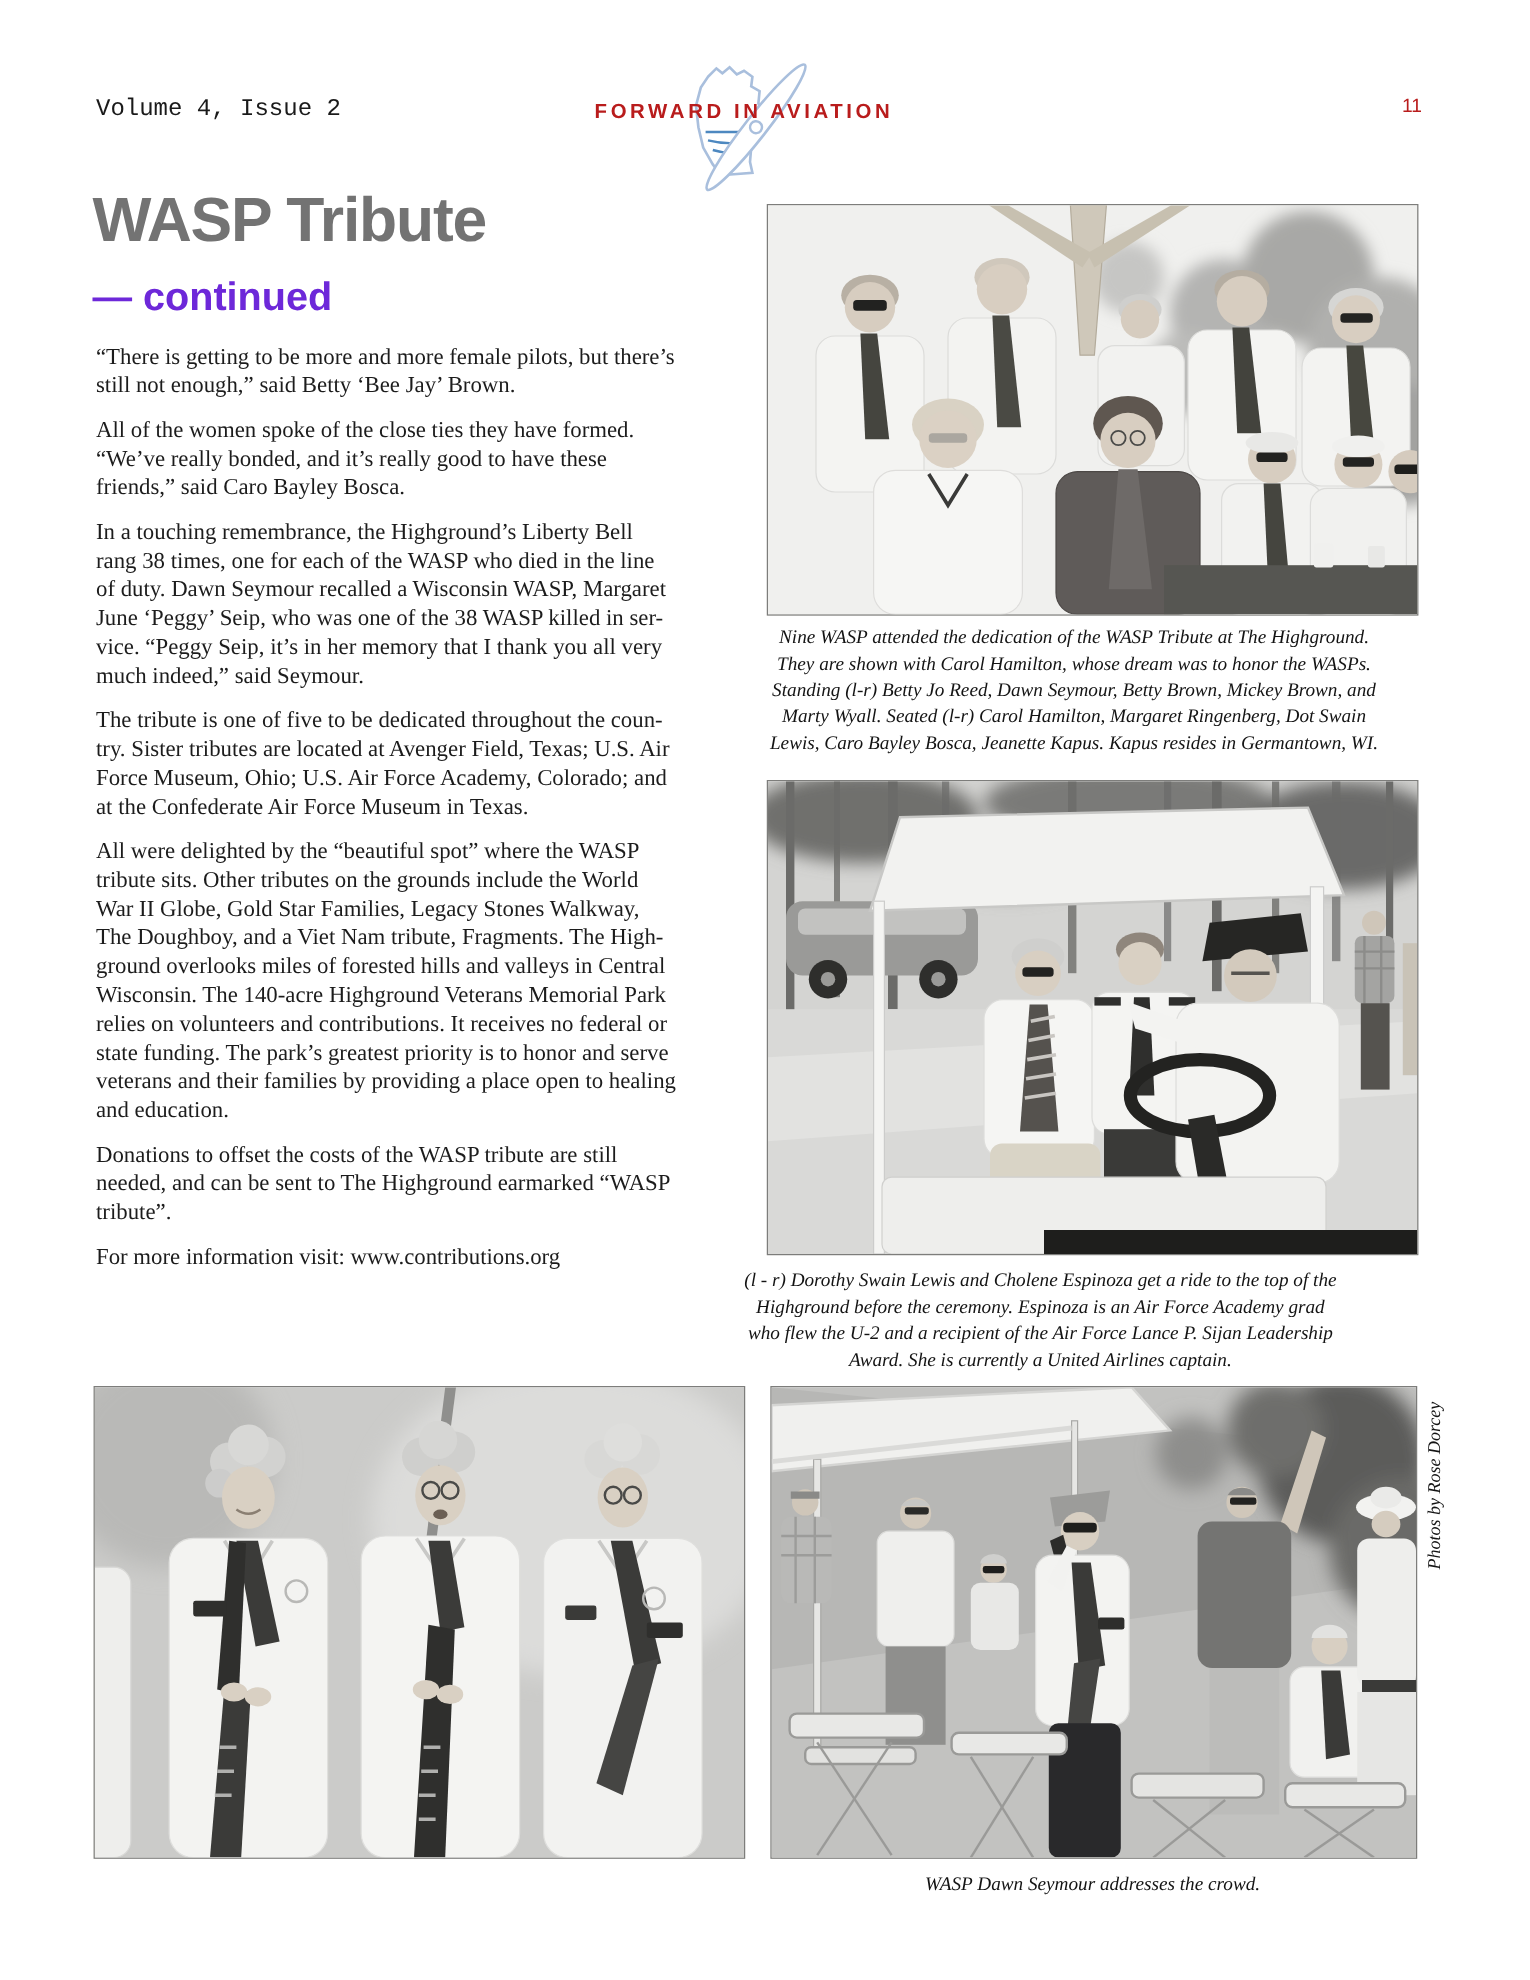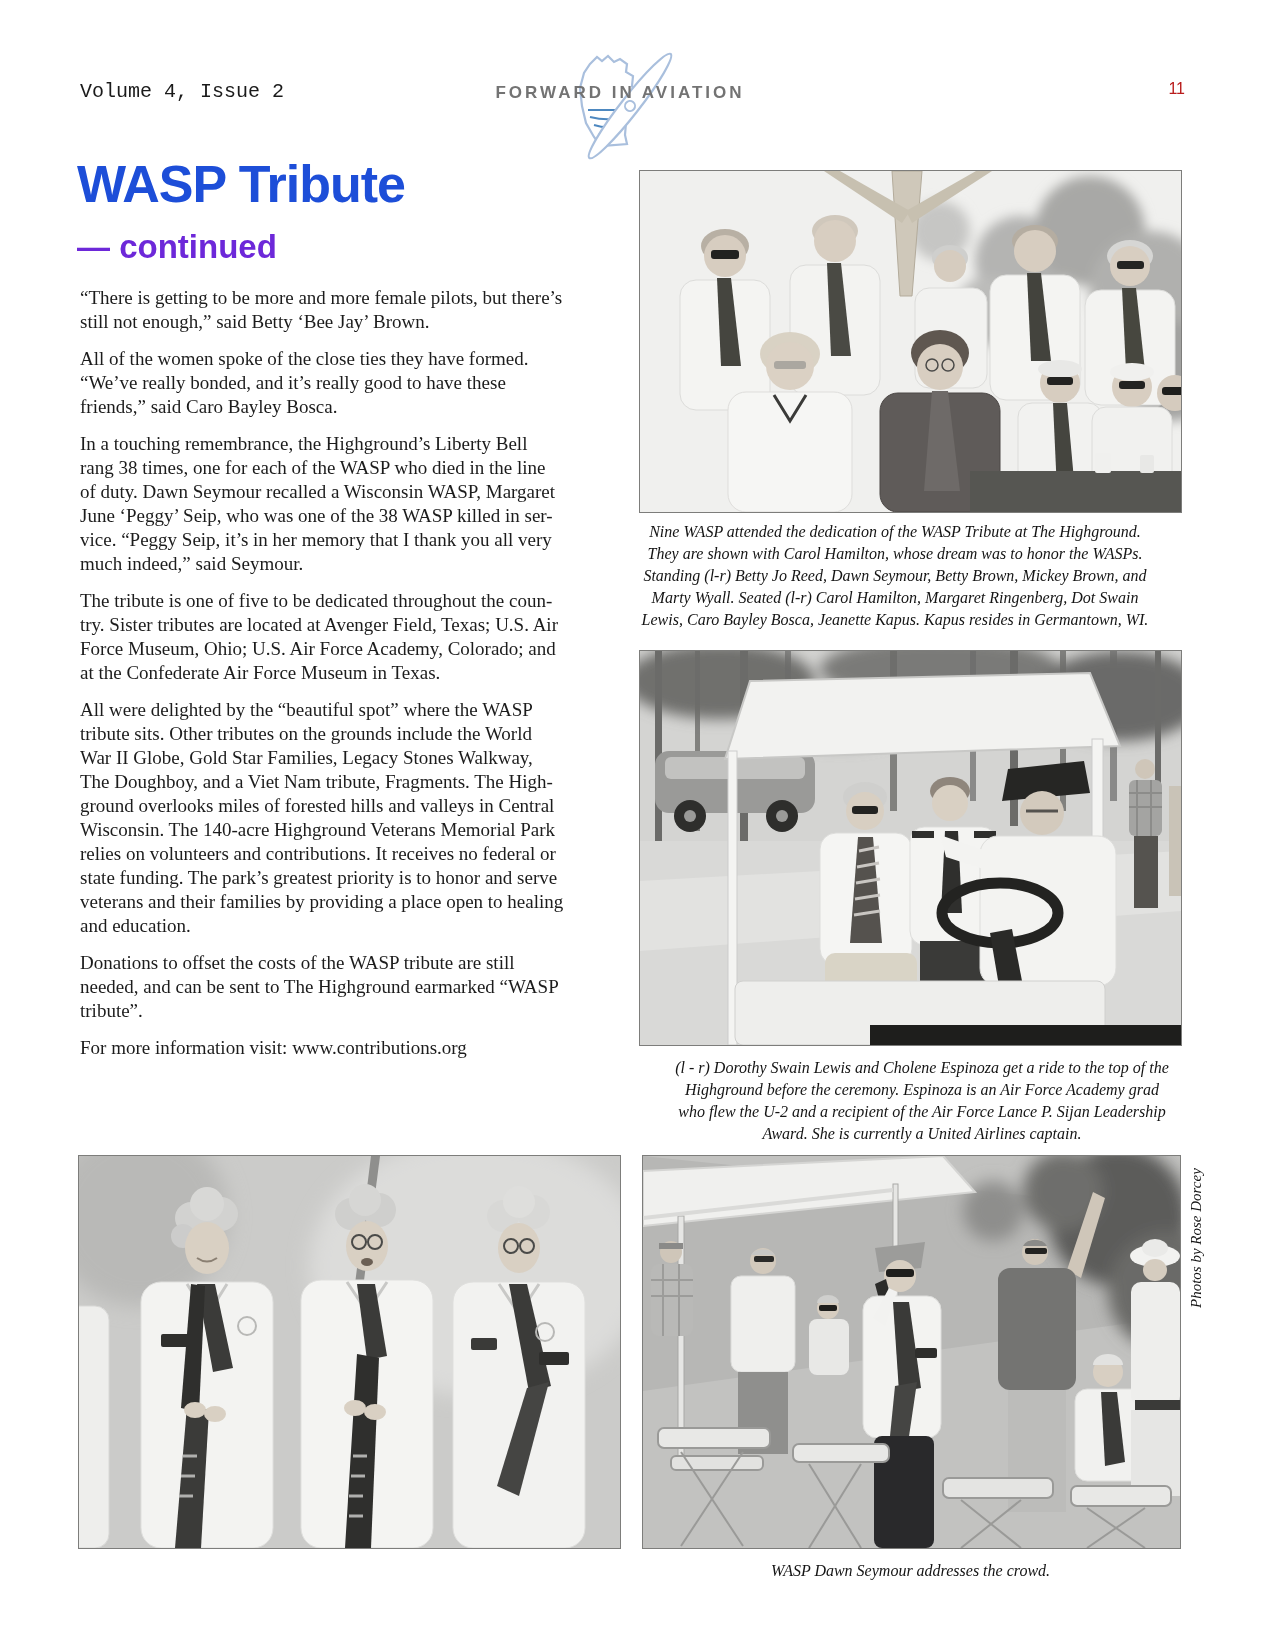--- a/index.html
+++ b/index.html
@@ -13,44 +13,44 @@
   }
   .hdr-page {
     position:absolute; right:90px; top:80px;
     font-family:"Liberation Sans", sans-serif; font-size:16px; color:#b91c1c;
   }
   .logo { position:absolute; left:470px; top:38px; width:300px; height:145px; }
   .logo svg.state { position:absolute; left:100px; top:10px; overflow:visible; }
   .logo-text {
     position:absolute; left:0; top:45px; width:300px; text-align:center;
     font-family:"Liberation Sans", sans-serif; font-weight:bold; font-size:17px;
-    letter-spacing:3px; color:#737373; white-space:nowrap;
+    letter-spacing:3px; color:#b91c1c; white-space:nowrap;
   }
   .title {
     position:absolute; left:77px; top:158px;
     font-family:"Liberation Sans", sans-serif; font-weight:bold; font-size:52px;
-    letter-spacing:-1px; color:#1d4ed8; line-height:1;
+    letter-spacing:-1px; color:#737373; line-height:1;
   }
   .subtitle {
     position:absolute; left:77px; top:230px;
     font-family:"Liberation Sans", sans-serif; font-weight:bold; font-size:33px;
     color:#6d28d9; line-height:1;
   }
   .body-col { position:absolute; left:80px; top:286px; width:540px; }
   .body-col p {
     margin:0 0 13px 0; font-size:19px; line-height:24px; white-space:pre-line;
   }
   .photo { position:absolute; border:1px solid #7d7d7b; background:#e8e8e6; overflow:hidden; }
   .photo svg { display:block; width:100%; height:100%; }
   .cap {
     position:absolute; font-style:italic; font-size:16px; line-height:22px;
     text-align:center; white-space:pre-line; color:#141414;
   }
   .cap1 { left:605px; top:521px; width:580px; }
-  .cap2 { left:632px; top:1057px; width:580px; }
+  .cap2 { left:577px; top:1057px; width:580px; }
   .cap3 { left:78px;  top:1560px; width:542px; }
   .cap4 { left:642px; top:1560px; width:537px; }
   .credit {
     position:absolute; left:1188px; top:1088px; height:220px;
     writing-mode:vertical-rl; transform:rotate(180deg);
     font-style:italic; font-size:15px; color:#141414;
   }
   .ph1 { left:639px; top:170px;  width:541px; height:341px; }
   .ph2 { left:639px; top:650px;  width:541px; height:394px; }
   .ph3 { left:78px;  top:1155px; width:541px; height:392px; }

